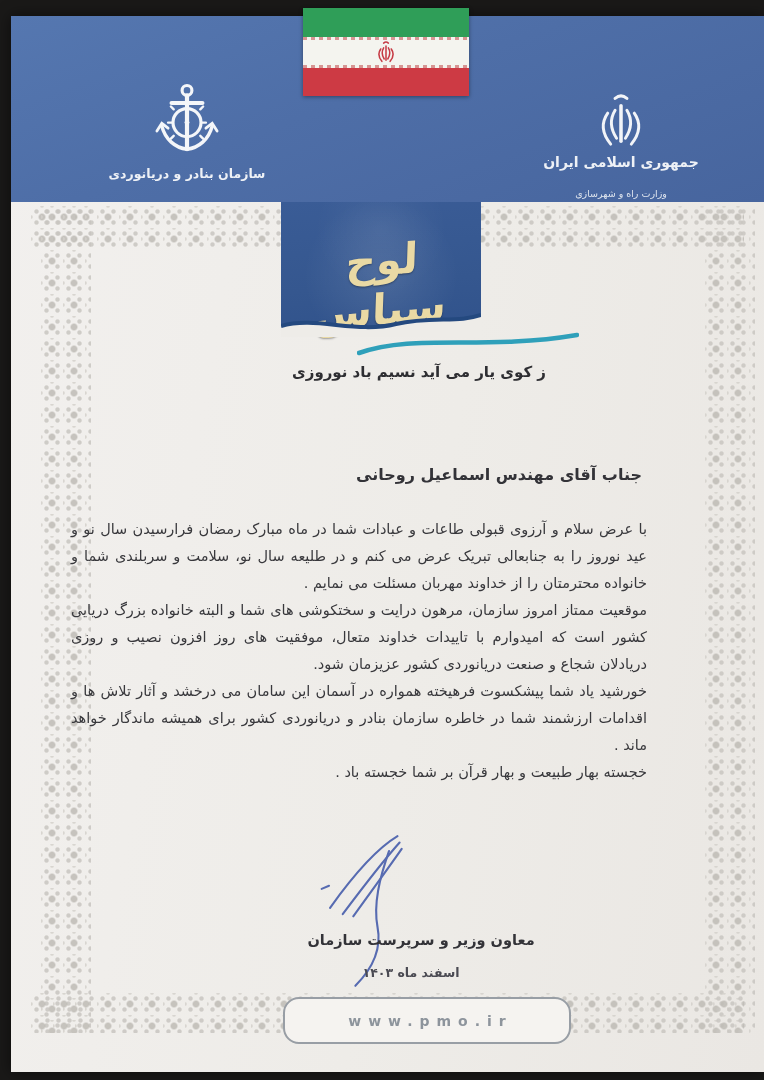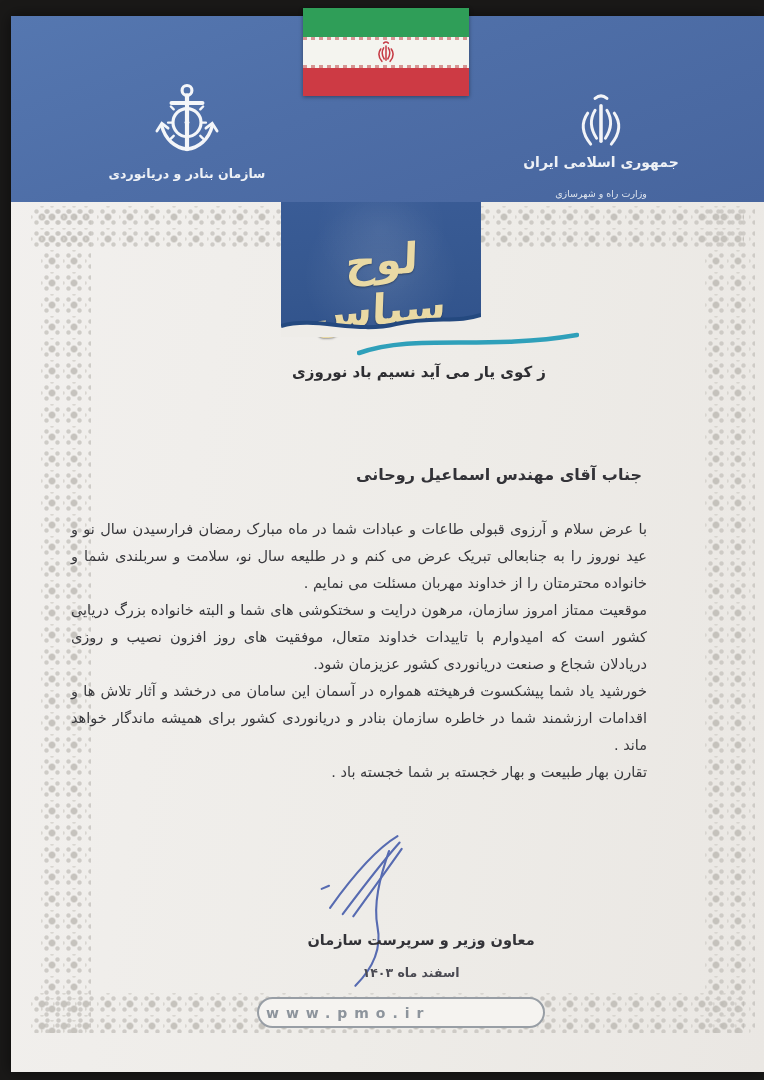--- a/index.html
+++ b/index.html
@@ -15,21 +15,21 @@
 
   
   .header-band { position:absolute; left:0; top:0; width:100%; height:186px;
                  background:linear-gradient(160deg,#5577b0 0%,#4e6ea7 45%,#47659e 100%); }
 
   .org-left { position:absolute; left:96px; top:66px; width:160px; text-align:center; }
   .org-left svg { display:block; margin:0 auto; }
   .org-left-label { margin-top:0; color:#eef1f6; font-size:12.5px; font-weight:bold;
                     letter-spacing:.5px; }
 
-  .org-right { position:absolute; left:500px; top:78px; width:180px; text-align:center; }
+  .org-right { position:absolute; left:520px; top:78px; width:180px; text-align:center; }
   .org-right svg { display:block; margin:0 auto; }
   .org-country { margin-top:4px; color:#eef1f6; font-size:14px; font-weight:bold; }
   .org-ministry { margin-top:18px; color:#dfe5ee; font-size:9.5px; }
 
   
   .flag { position:absolute; left:292px; top:-8px; width:166px; height:88px; z-index:6;
           box-shadow:0 1px 4px rgba(0,0,0,.4); }
   .flag-green { height:29px; background:#2f9e58; }
   .flag-white { height:31px; background:#f4f4ef; position:relative;
                 display:flex; align-items:center; justify-content:center; }
@@ -83,23 +83,23 @@
   
   .sig-svg  { position:absolute; left:288px; top:816px; width:138px; height:158px; z-index:2; }
   .sig-name { position:absolute; left:310px; top:881px; width:200px; text-align:center;
               font-size:15px; font-weight:bold; color:#333338; z-index:3; }
   .sig-role { position:absolute; left:268px; top:916px; width:284px; text-align:center;
               font-size:14.5px; font-weight:bold; color:#333338; z-index:3; }
   .sig-date { position:absolute; left:300px; top:949px; width:200px; text-align:center;
               font-size:12.5px; font-weight:bold; color:#4a4a52; z-index:3; }
 
   
-  .url-pill { position:absolute; left:246px; top:981px; width:288px; height:31px; z-index:5;
+  .url-pill { position:absolute; left:272px; top:981px; width:288px; height:47px; z-index:5;
               background:#f5f3f0; border:2px solid #989ea5; border-radius:16px;
-              display:flex; align-items:center; justify-content:flex-start; }
+              display:flex; align-items:center; justify-content:center; }
   .url-pill span { color:#8d949c; font-size:14px; letter-spacing:7px; font-weight:bold;
                    padding-left:7px; }
 </style>
 </head>
 <body>
 
 <div class="photo">
   <div class="paper">
 
     <div class="header-band">
@@ -169,21 +169,21 @@
     </svg>
 
     <div class="poem" dir="rtl">ز کوی یار می آید نسیم باد نوروزی</div>
 
     <div class="recipient" dir="rtl">جناب آقای مهندس اسماعیل روحانی</div>
 
     <div class="body-text" dir="rtl">
       <p dir="rtl">با عرض سلام و آرزوی قبولی طاعات و عبادات شما در ماه مبارک رمضان فرارسیدن سال نو و عید نوروز را به جنابعالی تبریک عرض می کنم و در طلیعه سال نو، سلامت و سربلندی شما و خانواده محترمتان را از خداوند مهربان مسئلت می نمایم .</p>
       <p dir="rtl">موقعیت ممتاز امروز سازمان، مرهون درایت و سختکوشی های شما و البته خانواده بزرگ دریایی کشور است که امیدوارم با تاییدات خداوند متعال، موفقیت های روز افزون نصیب و روزی دریادلان شجاع و صنعت دریانوردی کشور عزیزمان شود.</p>
       <p dir="rtl">خورشید یاد شما پیشکسوت فرهیخته همواره در آسمان این سامان می درخشد و آثار تلاش ها و اقدامات ارزشمند شما در خاطره سازمان بنادر و دریانوردی کشور برای همیشه ماندگار خواهد ماند .</p>
-      <p dir="rtl">تقارن بهار طبیعت و بهار خجسته بر شما خجسته باد .</p>
+      <p dir="rtl">خجسته بهار طبیعت و بهار قرآن بر شما خجسته باد .</p>
     </div>
 
     <svg class="sig-svg" viewBox="0 0 100 150" fill="none" stroke="#3d55a8" stroke-width="2" stroke-linecap="round" opacity="0.85">
       <path d="M6 54 l7 -3"></path>
       <path d="M14 72 C34 44 58 16 78 4"></path>
       <path d="M26 78 C44 54 64 28 80 10"></path>
       <path d="M36 80 C52 58 68 36 82 16"></path>
       <path d="M70 18 C61 44 55 68 59 90 C63 110 56 128 38 146"></path>
     </svg>
     <div class="sig-role" dir="rtl">معاون وزیر و سرپرست سازمان</div>

